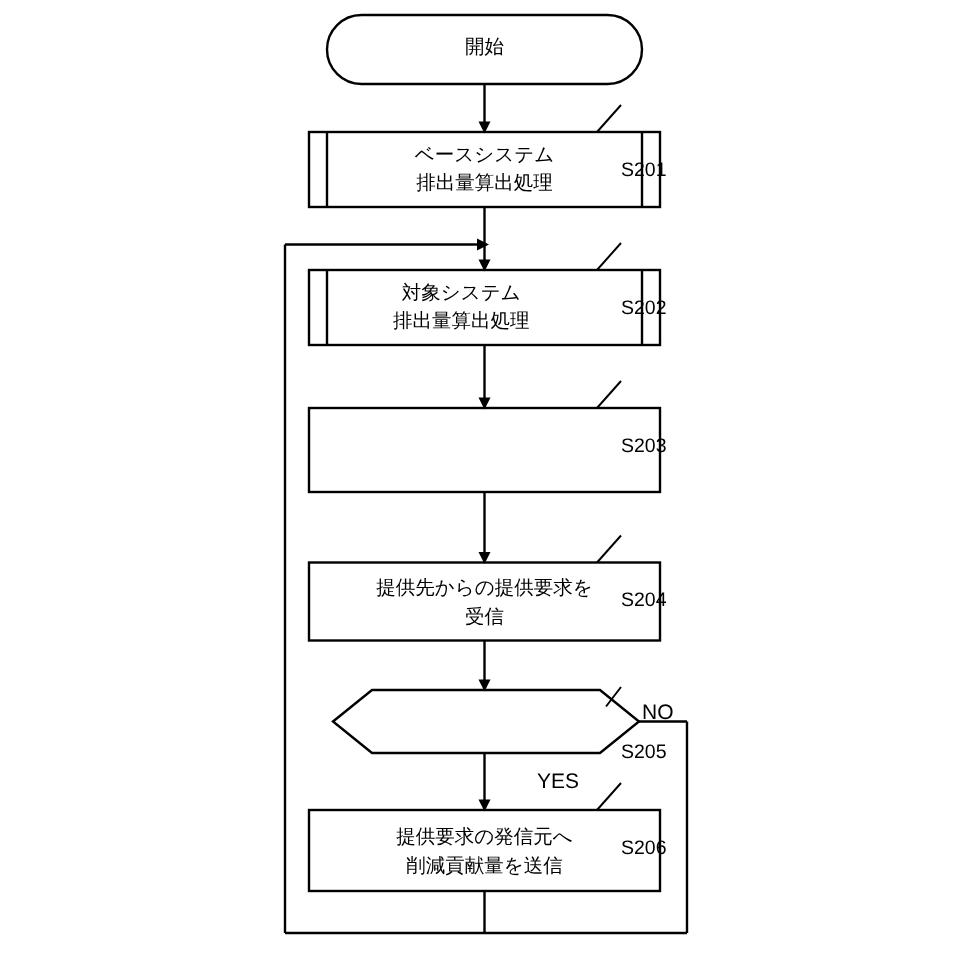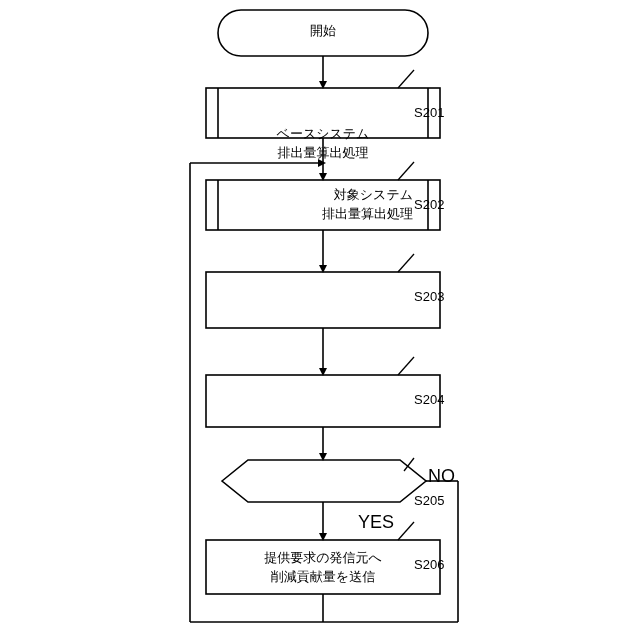--- a/index.html
+++ b/index.html
@@ -37,21 +37,21 @@
   }
   .step-label {
     position: absolute;
     font-size: 13px;
     color: #000;
     white-space: pre;
     margin-top: 45px;
   }
   .edge-label {
     position: absolute;
-    font-size: 18px;
+    font-size: 14px;
     color: #000;
     white-space: pre;
   }
 </style>
 </head>
 <body>
 
 <div id="flow">
 
   <svg class="flow-svg" viewBox="0 0 640 640">
@@ -108,27 +108,29 @@
       <line x1="398" y1="180" x2="414" y2="162" stroke-width="1.3"></line>
       <line x1="398" y1="272" x2="414" y2="254" stroke-width="1.3"></line>
       <line x1="398" y1="375" x2="414" y2="357" stroke-width="1.3"></line>
       <line x1="404" y1="471" x2="414" y2="458" stroke-width="1.3"></line>
       <line x1="398" y1="540" x2="414" y2="522" stroke-width="1.3"></line>
     </g>
   </svg>
 
   <div class="node-text" style="left:218px; top:23px; width:210px;font-family:Liberation Mono, monospace;">開始</div>
 
-  <div class="node-text" style="left:218px; top:94px; width:210px;margin-top:31px;">ベースシステム
+  <div class="node-text" style="left:218px; top:94px; width:210px;">ベースシステム
 排出量算出処理</div>
 
-  <div class="node-text" style="left:234px; top:186px; width:179px;text-align:right;">対象システム
+  <div class="node-text" style="left:218px; top:186px; width:179px;">対象システム
 排出量算出処理</div>
 
 
+  <div class="node-text" style="left:208px; top:383px; width:230px;">提供先からの提供要求を
+受信</div>
 
 
   <div class="node-text" style="left:208px; top:549px; width:230px;">提供要求の発信元へ
 削減貢献量を送信</div>
 
   <div class="step-label" style="left:414px; top:60px;">S201</div>
   <div class="step-label" style="left:414px; top:152px;">S202</div>
   <div class="step-label" style="left:414px; top:244px;">S203</div>
   <div class="step-label" style="left:414px; top:347px;">S204</div>
   <div class="step-label" style="left:414px; top:448px;">S205</div>

